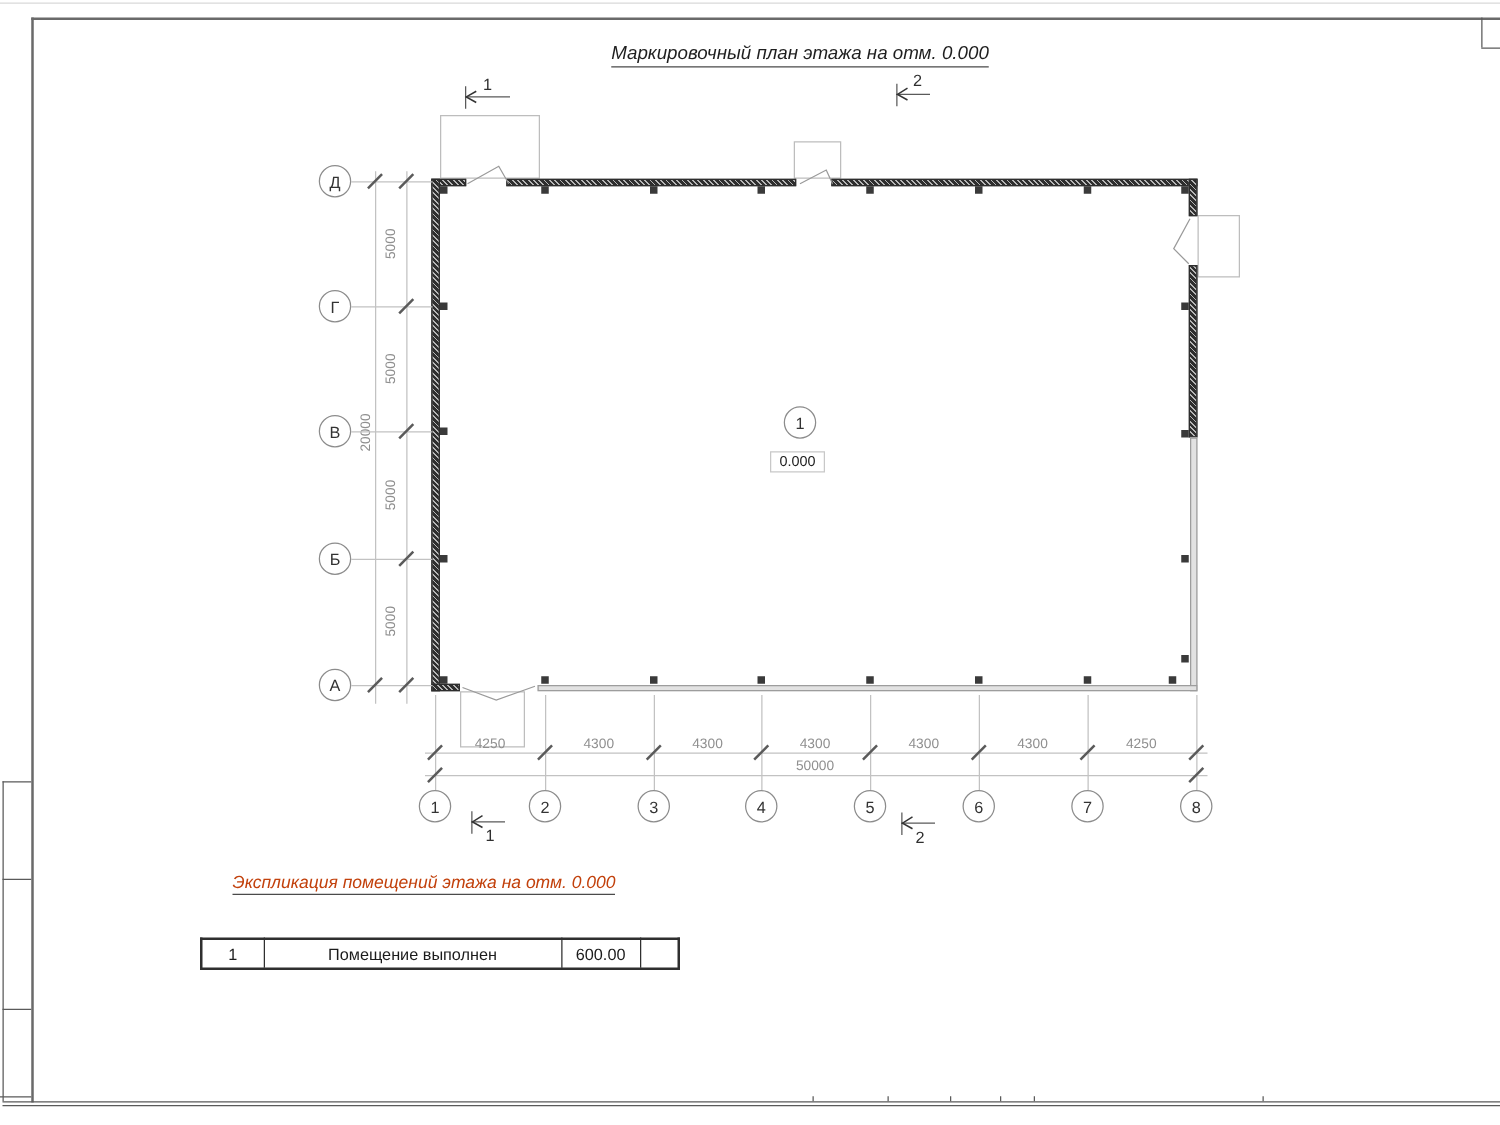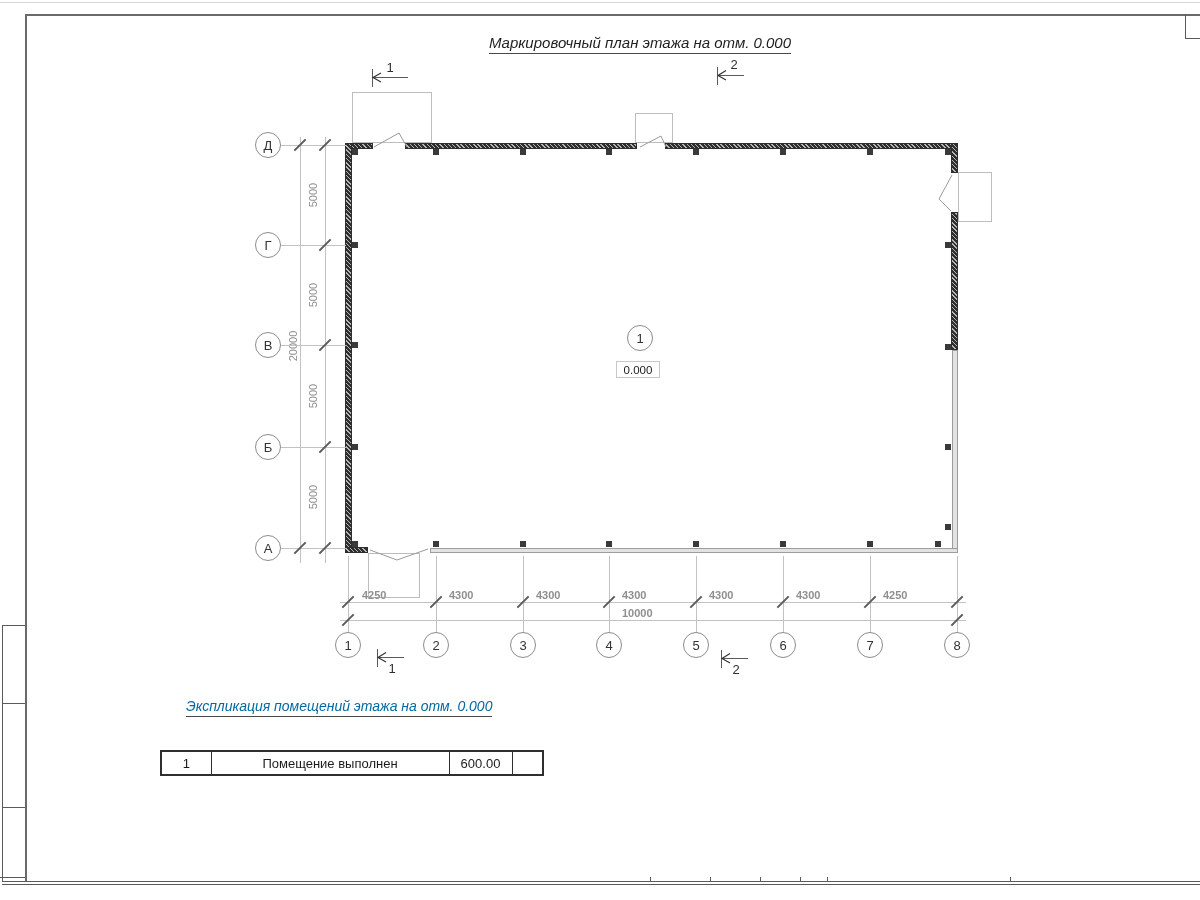--- a/index.html
+++ b/index.html
@@ -8,34 +8,34 @@
   :root{--ink:#2f2f2f;--dim:#8f8f8f;--light:#c2c2c2;}
   #plan{position:absolute;left:0;top:0;width:1200px;height:900px;}
   .ln{position:absolute;background:var(--light);}
   .lnd{position:absolute;background:#5a5a5a;}
   .frame{position:absolute;background:#6a6a6a;}
   .tick{position:absolute;width:16px;height:2px;background:#5a5a5a;transform:rotate(-45deg);}
   .marker{position:absolute;width:6px;height:6px;background:#3a3a3a;}
   .bub{position:absolute;width:26px;height:26px;border:1px solid #8c8c8c;border-radius:50%;
        background:#fff;box-sizing:border-box;display:flex;align-items:center;justify-content:center;
        font-size:13px;color:#333;}
-  .dmh{position:absolute;width:60px;height:12px;line-height:12px;
-       font-size:11px;color:var(--dim);font-weight:bold;}
+  .dmh{position:absolute;width:60px;height:12px;line-height:12px;text-align:center;
+       font-size:11px;color:var(--dim);}
   .dmv{position:absolute;width:44px;height:12px;line-height:12px;text-align:center;
        font-size:11px;color:var(--dim);transform:rotate(-90deg);}
   .wallD{position:absolute;background-color:#6a6a6a;box-sizing:border-box;border:1px solid #2e2e2e;
          background-image:repeating-linear-gradient(45deg,#2e2e2e 0 2px,#b5b5b5 2px 3px);}
   .wallL{position:absolute;background:#e2e2e2;border:1px solid #9d9d9d;box-sizing:border-box;}
   .porch{position:absolute;border:1px solid #bdbdbd;box-sizing:border-box;background:transparent;}
   .sec{position:absolute;width:18px;text-align:center;font-size:13px;color:var(--ink);}
   .title-wrap{position:absolute;left:420px;top:34px;width:440px;text-align:center;}
   .title-txt{display:inline-block;font-size:15px;font-style:italic;color:#1f1f1f;
              border-bottom:1px solid #4a4a4a;padding-bottom:2px;}
   .sub-title-wrap{position:absolute;left:186px;top:697px;width:360px;}
-  .sub-title-txt{display:inline-block;font-size:14px;font-style:italic;color:#0369a1;
+  .sub-title-txt{display:inline-block;font-size:14px;font-style:italic;color:#c2410c;
              border-bottom:1px solid #4a4a4a;padding-bottom:2px;}
   .notes{position:absolute;left:820px;top:675px;font-size:13px;color:#222;line-height:15px;}
   .elev{position:absolute;left:616px;top:361px;width:44px;height:17px;border:1px solid #c8c8c8;
         box-sizing:border-box;display:flex;align-items:center;justify-content:center;
         font-size:11.5px;color:#222;background:#fff;}
   .room-bub{position:absolute;left:627px;top:325px;}
   table.sched{position:absolute;left:160px;top:750px;border-collapse:collapse;table-layout:fixed;
         border:2px solid var(--ink);font-size:13px;color:#1c1c1c;}
   table.sched th{border:1px solid var(--ink);border-bottom:2px solid var(--ink);font-weight:normal;
         text-align:center;height:44px;line-height:1.15;padding:0 2px;}
@@ -134,21 +134,21 @@
   <div class="dmv" style="left:291px;top:491px;">5000</div>
   <div class="dmv" style="left:269px;top:340px;width:48px;">20000</div>
 
   <div class="dmh" style="left:362px;top:589px;">4250</div>
   <div class="dmh" style="left:449px;top:589px;">4300</div>
   <div class="dmh" style="left:536px;top:589px;">4300</div>
   <div class="dmh" style="left:622px;top:589px;">4300</div>
   <div class="dmh" style="left:709px;top:589px;">4300</div>
   <div class="dmh" style="left:796px;top:589px;">4300</div>
   <div class="dmh" style="left:883px;top:589px;">4250</div>
-  <div class="dmh" style="left:622px;top:607px;">10000</div>
+  <div class="dmh" style="left:622px;top:607px;">50000</div>
 
   <div class="lnd" style="left:372px;top:69px;width:1px;height:18px;"></div>
   <div class="lnd" style="left:372px;top:77px;width:36px;height:1px;"></div>
   <div class="sec" style="left:381px;top:60px;">1</div>
   <div class="lnd" style="left:717px;top:67px;width:1px;height:18px;"></div>
   <div class="lnd" style="left:717px;top:75px;width:27px;height:1px;"></div>
   <div class="sec" style="left:725px;top:57px;">2</div>
 
   <div class="lnd" style="left:377px;top:649px;width:1px;height:18px;"></div>
   <div class="lnd" style="left:377px;top:657px;width:27px;height:1px;"></div>

